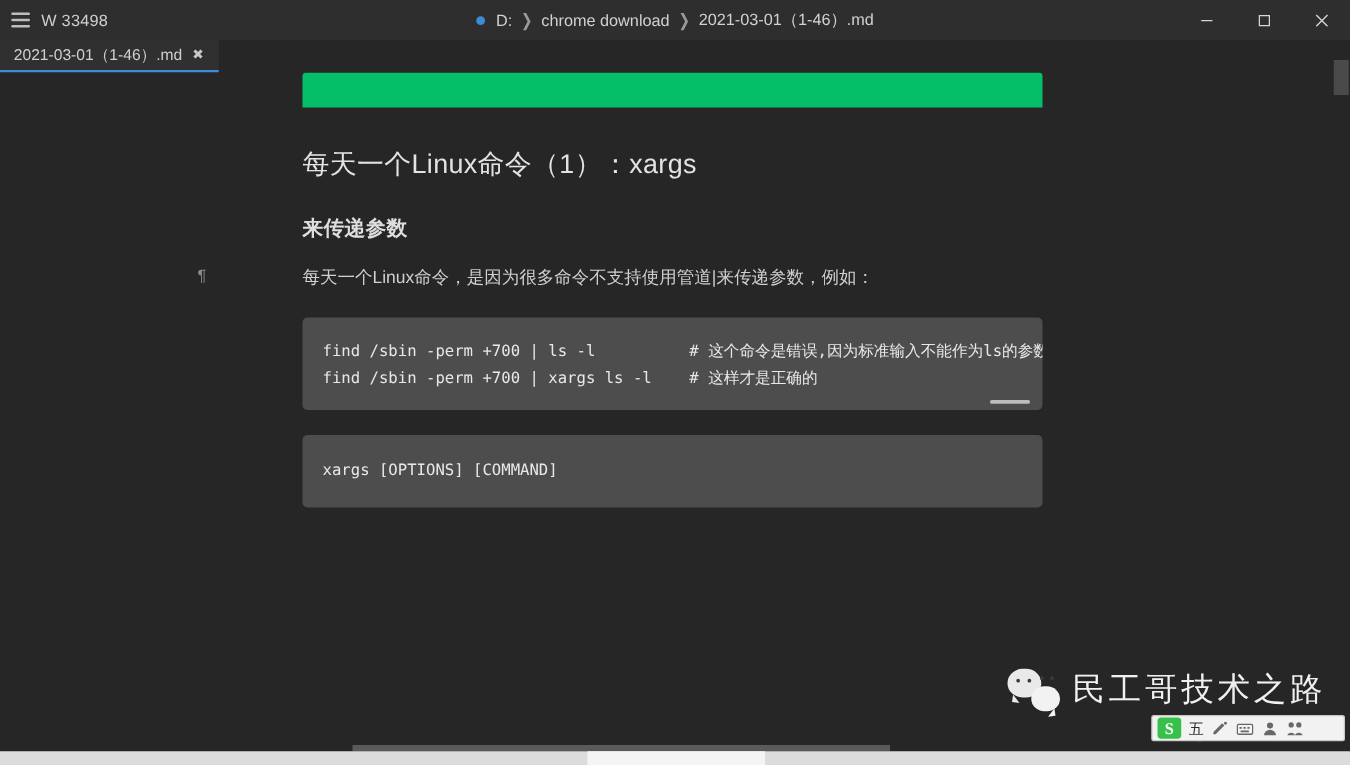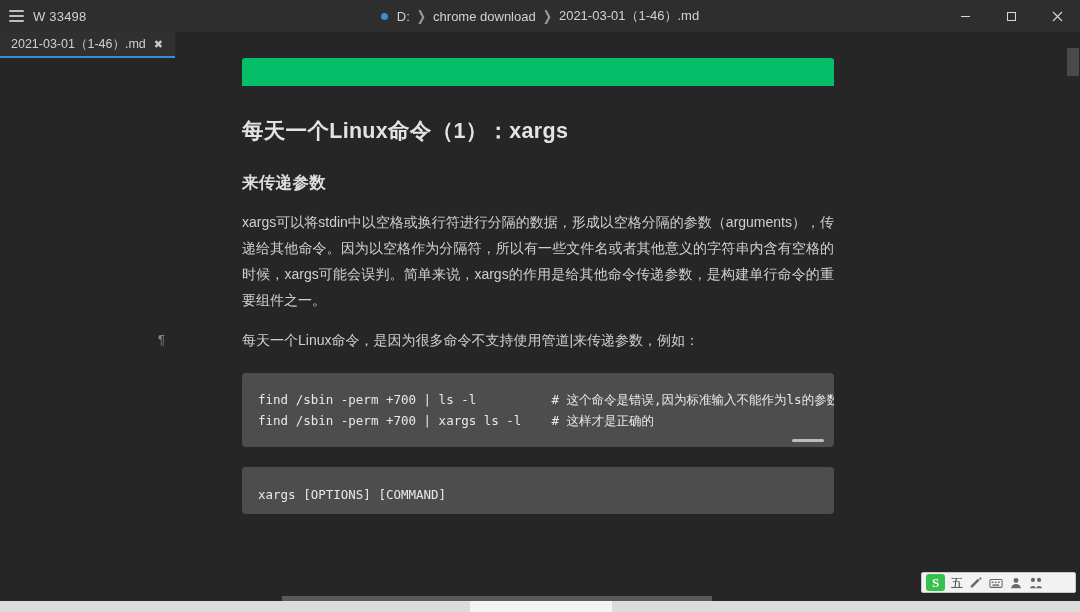--- a/index.html
+++ b/index.html
@@ -70,21 +70,21 @@
   .banner {
     margin: 0 60px 0 60px;
     height: 28px;
     background: #04bf68;
     border-radius: 3px 3px 0 0;
   }
 
   .content { padding: 0 60px; color: #d4d4d4; position: relative; }
 
   h1.doc-h1 {
-    font-size: 21.5px; font-weight: bold; color: #e3e3e3;
+    font-size: 21.5px; font-weight: normal; color: #e3e3e3;
     margin: 30px 0 0 0; letter-spacing: .3px;
   }
   h2.doc-h2 {
     font-size: 16.5px; font-weight: bold; color: #dedede;
     margin: 27px 0 0 0; letter-spacing: .3px;
   }
   h2.gap-lg { margin-top: 48px; }
 
   p.doc-p {
     font-size: 14px; line-height: 26px; color: #cfcfcf;
@@ -102,21 +102,21 @@
     margin: 20px 0 0 0;
     background: #4d4d4d;
     border-radius: 4px;
     padding: 16px 18px 16px 16px;
     overflow: hidden;
     font-family: "DejaVu Sans Mono", "Liberation Mono", monospace;
     font-size: 12.5px; line-height: 21px;
     color: #e8e8e8;
     white-space: pre;
   }
-  pre.codeblock.onel { padding: 17px 18px 9px 16px; }
+  pre.codeblock.onel { padding: 17px 18px 20px 16px; }
   .code-hscroll {
     position: absolute; right: 10px; bottom: 5px;
     width: 32px; height: 3px; background: #bdbdbd; border-radius: 2px;
   }
 
   
   .vscroll {
     position: absolute; top: 32px; right: 0; width: 14px; height: 564px;
     background: transparent;
   }
@@ -255,41 +255,51 @@
     <div class="page">
 
       <div class="banner"></div>
 
       <div class="content">
 
         <h1 class="doc-h1">每天一个Linux命令（1）：xargs</h1>
 
         <h2 class="doc-h2">来传递参数</h2>
 
-        <p class="doc-p">xargs可以将stdin中以空格或换行符进行分隔的数据，形成以空格分隔的参数（arguments），传递给其他命令。因为以空格作为分隔符，所以有一些文件名或者其他意义的字符串内含有空格的时候，xargs可能会误判。简单来说，xargs的作用是给其他命令传递参数，是构建单行命令的重要组件之一。</p>
 
         <p class="doc-p tight">
           <span class="pilcrow" style="margin-left:-42px;">¶</span>
           <span>每天一个Linux命令，是因为很多命令不支持使用管道|来传递参数，例如：</span>
         </p>
 
         <pre class="codeblock"><span>find /sbin -perm +700 | ls -l          # 这个命令是错误,因为标准输入不能作为ls的参数</span>
 <span>find /sbin -perm +700 | xargs ls -l    # 这样才是正确的</span><span class="code-hscroll"></span></pre>
 
 
         <pre class="codeblock onel"><span>xargs [OPTIONS] [COMMAND]</span></pre>
 
       </div>
     </div>
   </div>
 
   <div class="vscroll">
     <div class="vthumb"></div>
   </div>
 
+  <div class="wmark">
+    <div class="wx">
+      <div class="b1"></div>
+      <div class="b2"></div>
+      <i class="e1"></i>
+        <i class="e2"></i>
+        <i class="e3"></i>
+        <i class="e4"></i>
+    </div>
+    <div class="wtxt">民工哥技术之路</div>
+  </div>
 
   <div class="cto-mark">@51CTO博客</div>
 
   <div class="ime">
     <div class="slogo">S</div>
     <div class="iitem">五</div>
     <svg class="gico" viewBox="0 0 16 16">
       <path d="M2 13 L4 13 L12 5 L10 3 L2 11 Z" fill="#4a4a4a"></path>
       <circle cx="13" cy="3" r="1.3" fill="#4a4a4a"></circle>
     </svg>

